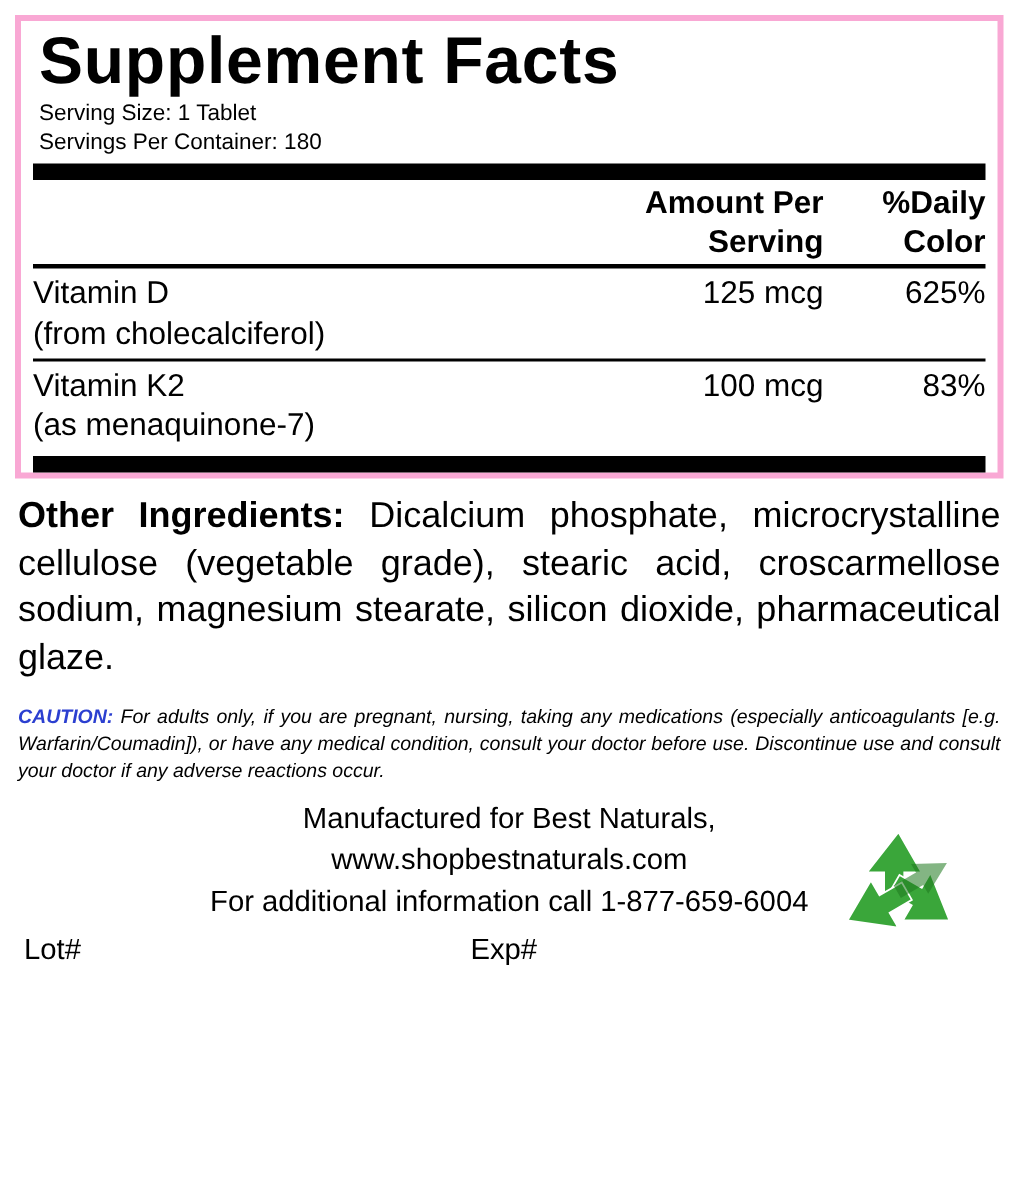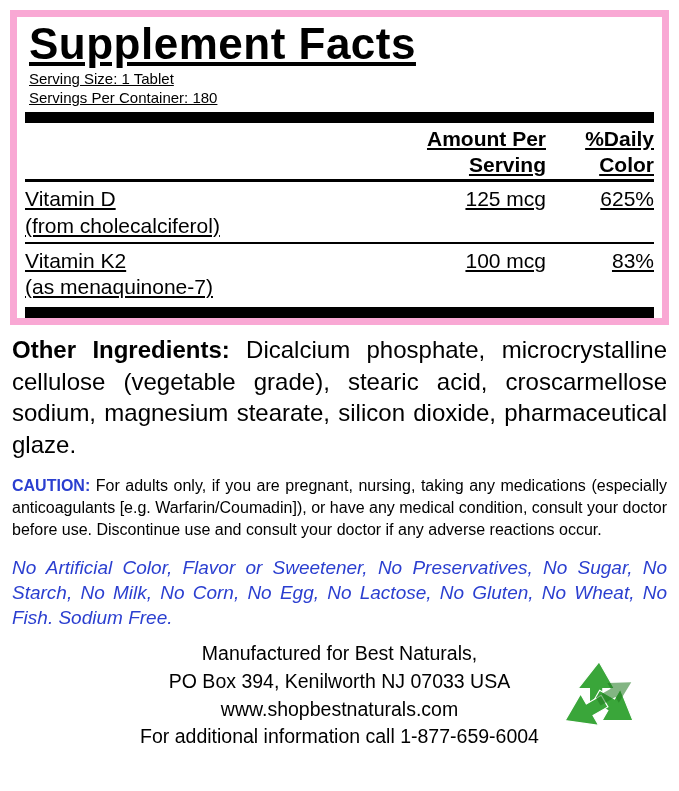--- a/index.html
+++ b/index.html
@@ -17,25 +17,24 @@
   .page {
     position: relative;
     width: 679px;
     height: 791px;
     box-sizing: border-box;
     padding: 6px 10px 0 10px;
   }
 
   
   .sf-panel {
-    border: 7px solid #f9a8d4;
+    border: 4px solid #f9a8d4;
     box-sizing: border-box;
     padding: 4px 8px 0 8px;
     margin: 4px 0 0 0;
-    text-decoration: underline;
   }
   .sf-title {
     font-size: 44px;
     font-weight: bold;
     letter-spacing: 0.5px;
     line-height: 1.04;
     white-space: nowrap;
     text-align: left;
     margin: 0 0 2px 4px;
   }
@@ -100,24 +99,25 @@
   .other {
     font-size: 24px;
     line-height: 1.32;
     text-align: justify;
     margin: 9px 2px 0 2px;
   }
   .other b { font-weight: bold; }
 
   
   .caution {
-    font-size: 16px;
+    font-size: 13px;
     line-height: 1.38;
     text-align: justify;
     margin: 14px 2px 0 2px;
+    font-style: italic;
   }
   .caution .lead {
     color: #2b3fd0;
     font-weight: bold;
   }
 
   
   .freefrom {
     font-size: 19px;
     line-height: 1.32;
@@ -221,34 +221,36 @@
   </div>
 
   <div class="other">
     <b>Other Ingredients:</b><span> Dicalcium phosphate, microcrystalline cellulose (vegetable grade), stearic acid, croscarmellose sodium, magnesium stearate, silicon dioxide, pharmaceutical glaze.</span>
   </div>
 
   <div class="caution">
     <span class="lead">CAUTION:</span><span> For adults only, if you are pregnant, nursing, taking any medications (especially anticoagulants [e.g. Warfarin/Coumadin]),  or have any medical condition, consult your doctor before use. Discontinue use and consult your doctor if any adverse reactions occur.</span>
   </div>
 
-  <div class="freefrom">No Artificial Color, Flavor or Sweetener, No Preservatives, No Sugar, No Starch, No Milk, No Corn,  No Egg, No Lactose, No Gluten, No Wheat, No Fish. Sodium Free.</div>
 
   <div class="footer">
     <div>Manufactured for Best Naturals,</div>
-    <div>PO Box 394, Kenilworth NJ 07033 USA</div>
     <div>www.shopbestnaturals.com</div>
     <div>For additional information call 1-877-659-6004</div>
 
     <svg class="recycle" viewBox="0 0 100 90" aria-hidden="true">
       <g fill="#3aa63a" stroke="#ffffff" stroke-width="1.2">
         <path d="M50 4 L66 32 L54 32 L54 50 L40 50 L40 32 L28 32 Z" transform="rotate(0 50 45)"></path>
         <path d="M50 4 L66 32 L54 32 L54 50 L40 50 L40 32 L28 32 Z" transform="rotate(120 50 45)"></path>
         <path d="M50 4 L66 32 L54 32 L54 50 L40 50 L40 32 L28 32 Z" transform="rotate(240 50 45)"></path>
       </g>
       <g fill="#1f7a1f" opacity="0.55">
         <path d="M50 6 L62 28 L55 28 L55 46 L45 46 L45 28 L38 28 Z" transform="rotate(60 50 45)"></path>
       </g>
     </svg>
 
+    <div class="lot-line">
+      <span class="lot">Lot#</span>
+      <span class="exp">Exp#</span>
+    </div>
   </div>
 
 </div>
 
 </body></html>

